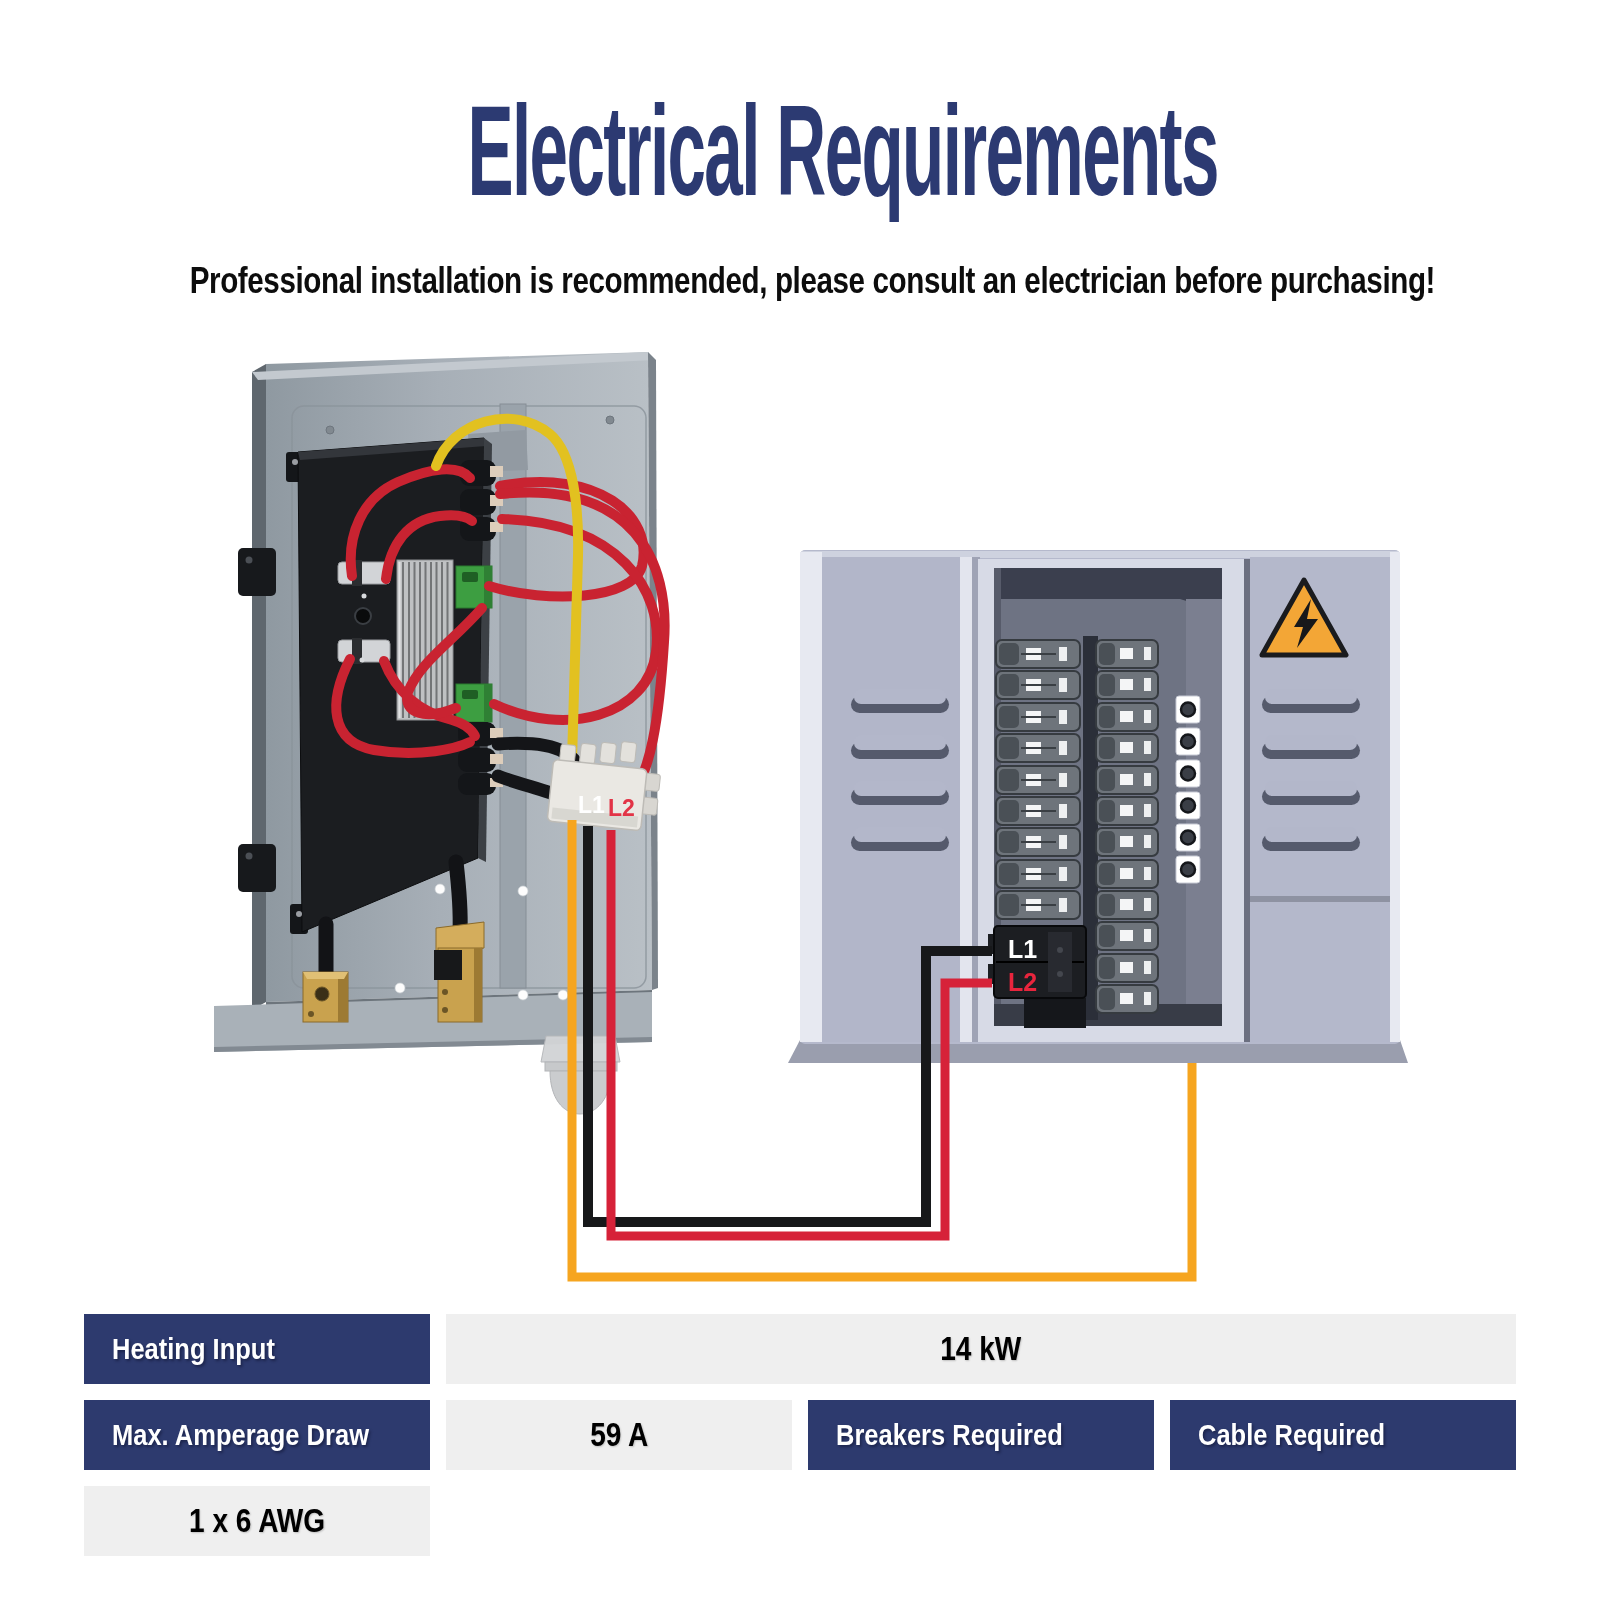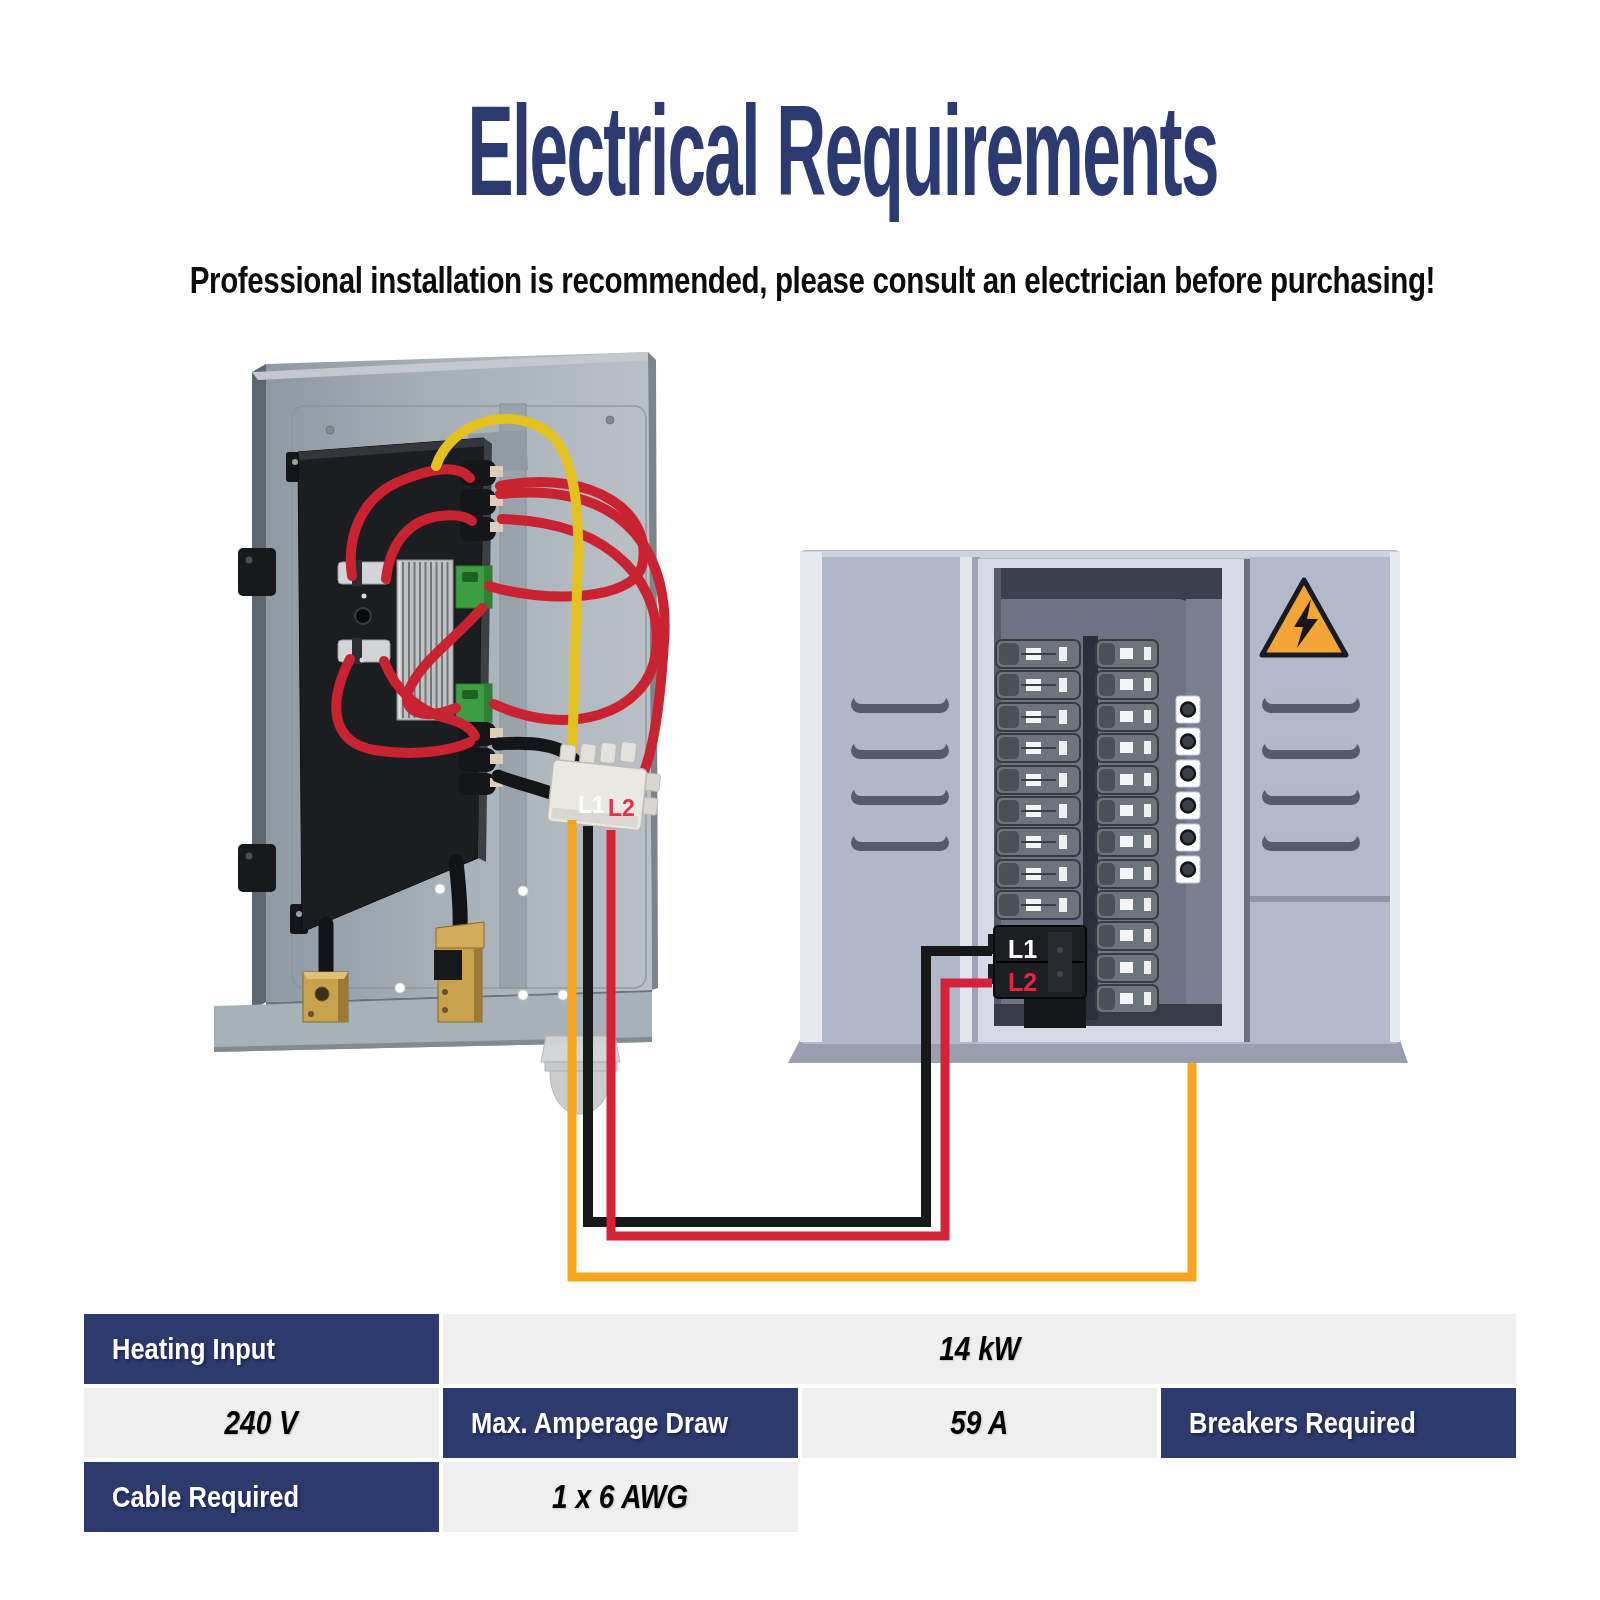--- a/index.html
+++ b/index.html
@@ -7,26 +7,26 @@
         font-family:"Liberation Sans","DejaVu Sans",sans-serif;}
   .title-wrap{position:absolute;top:84px;left:0;width:1600px;text-align:center;padding-left:43px;}
   .title-wrap .t{display:inline-block;white-space:nowrap;font-weight:bold;font-size:128px;line-height:1.05;
         color:#2c3a72;letter-spacing:-3px;transform:scaleX(.54);transform-origin:center;}
   .sub-wrap{position:absolute;top:260px;left:12px;width:1600px;text-align:center;}
   .sub-wrap .t{display:inline-block;white-space:nowrap;font-weight:bold;font-size:37px;color:#0d0d0d;
         letter-spacing:-.5px;transform:scaleX(.80);transform-origin:center;}
   svg{position:absolute;left:0;top:0;}
   .svgb{font-family:"Liberation Sans","DejaVu Sans",sans-serif;font-weight:bold;}
   .spec-table{position:absolute;left:84px;top:1314px;width:1432px;display:grid;
-        grid-template-columns:repeat(4,1fr);gap:4px;background:#ffffff;}
+        grid-template-columns:repeat(4,1fr);gap:16px;background:#ffffff;}
   .cell{height:70px;display:flex;align-items:center;overflow:hidden;}
   .cell.label{background:#2d3a6e;color:#ffffff;padding-left:28px;}
   .cell.label .t{display:inline-block;white-space:nowrap;font-weight:bold;font-size:30px;
         transform:scaleX(.85);transform-origin:left center;text-shadow:2px 2px 3px rgba(8,12,35,.45);}
-  .cell.value{background:#efefef;color:#000;justify-content:center;font-style:italic;}
+  .cell.value{background:#efefef;color:#000;justify-content:center;}
   .cell.value .t{display:inline-block;white-space:nowrap;font-weight:bold;font-size:33px;
         transform:scaleX(.85);transform-origin:center;text-shadow:1px 1px 2px rgba(0,0,0,.2);}
   .cell.span3{grid-column:2 / -1;}
 </style>
 </head>
 <body>
 
 <div class="page">
 
   <div class="title-wrap">
@@ -298,23 +298,20 @@
   </svg>
 
   <div class="spec-table">
     <div class="cell label">
       <span class="t">Heating Input</span>
       </div>
     <div class="cell value span3">
       <span class="t">14 kW</span>
       </div>
 
-    <div class="cell value">
-      <span class="t">240 V</span>
-      </div>
     <div class="cell label">
       <span class="t">Max. Amperage Draw</span>
       </div>
     <div class="cell value">
       <span class="t">59 A</span>
       </div>
 
     <div class="cell label">
       <span class="t">Breakers Required</span>
       </div>

